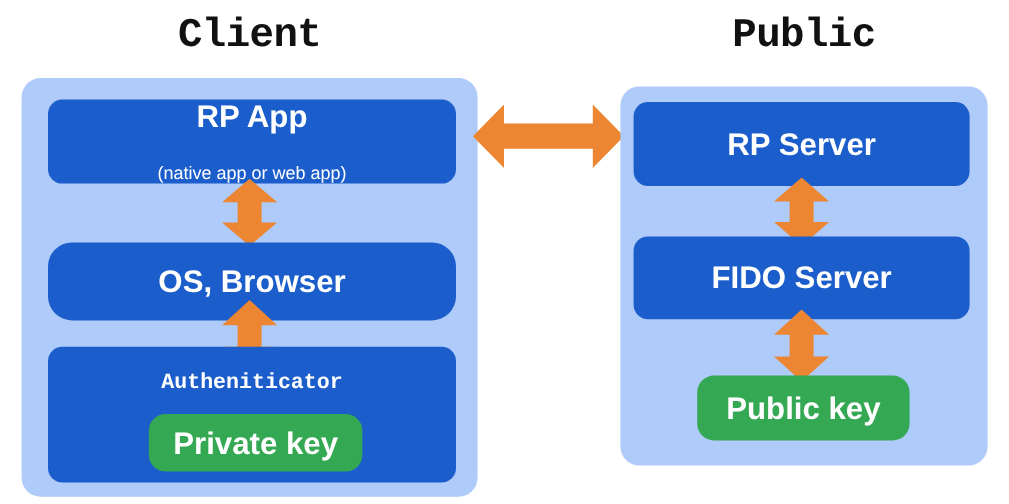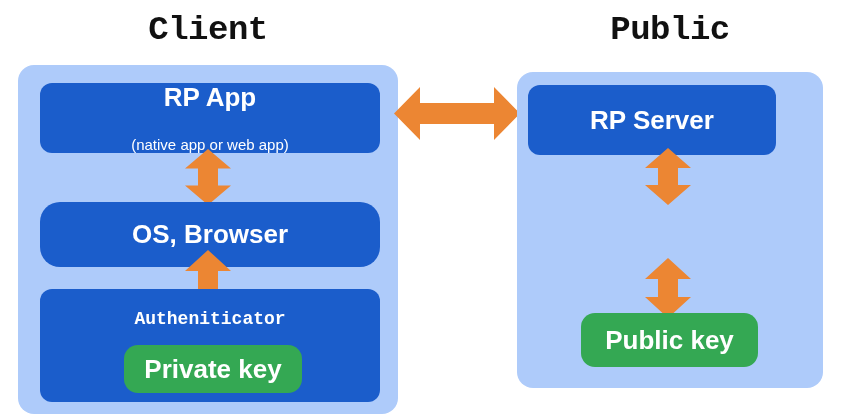--- a/index.html
+++ b/index.html
@@ -82,30 +82,33 @@
   <div class="arrow" style="left:394px;top:87px;width:126px;height:53px;">
     <svg viewBox="0 0 126 53" preserveAspectRatio="none" aria-hidden="true">
       <polygon points="0,26.5 26,0 26,16 100,16 100,0 126,26.5 100,53 100,37 26,37 26,53"></polygon>
     </svg>
   </div>
 
   <div class="side-title" style="left:517px;width:306px;">Public</div>
 
   <div class="panel" style="left:517px;top:72px;width:306px;height:316px;"></div>
 
-  <div class="box" style="left:528px;top:85px;width:248px;height:70px;">
+  <div class="box" style="left:528px;top:85px;width:280px;height:70px;">
     <div class="box-label">RP Server</div>
   </div>
 
   <div class="arrow" style="left:645px;top:148px;width:46px;height:57px;">
     <svg viewBox="0 0 46 60" preserveAspectRatio="none" aria-hidden="true">
       <polygon points="23,0 46,21 33,21 33,39 46,39 23,60 0,39 13,39 13,21 0,21"></polygon>
     </svg>
   </div>
 
+  <div class="box" style="left:528px;top:197px;width:280px;height:69px;">
+    <div class="box-label">FIDO Server</div>
+  </div>
 
   <div class="arrow" style="left:645px;top:258px;width:46px;height:60px;">
     <svg viewBox="0 0 46 60" preserveAspectRatio="none" aria-hidden="true">
       <polygon points="23,0 46,21 33,21 33,39 46,39 23,60 0,39 13,39 13,21 0,21"></polygon>
     </svg>
   </div>
 
   <div class="key-badge" style="left:581px;top:313px;width:177px;height:54px;">Public key</div>
 
 </div>

